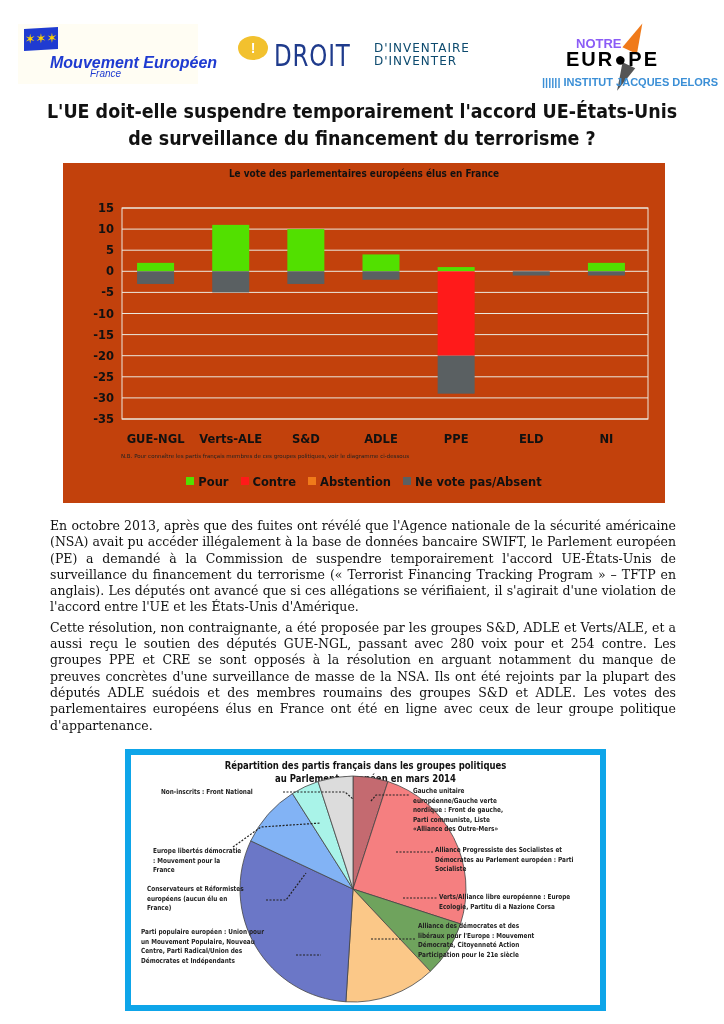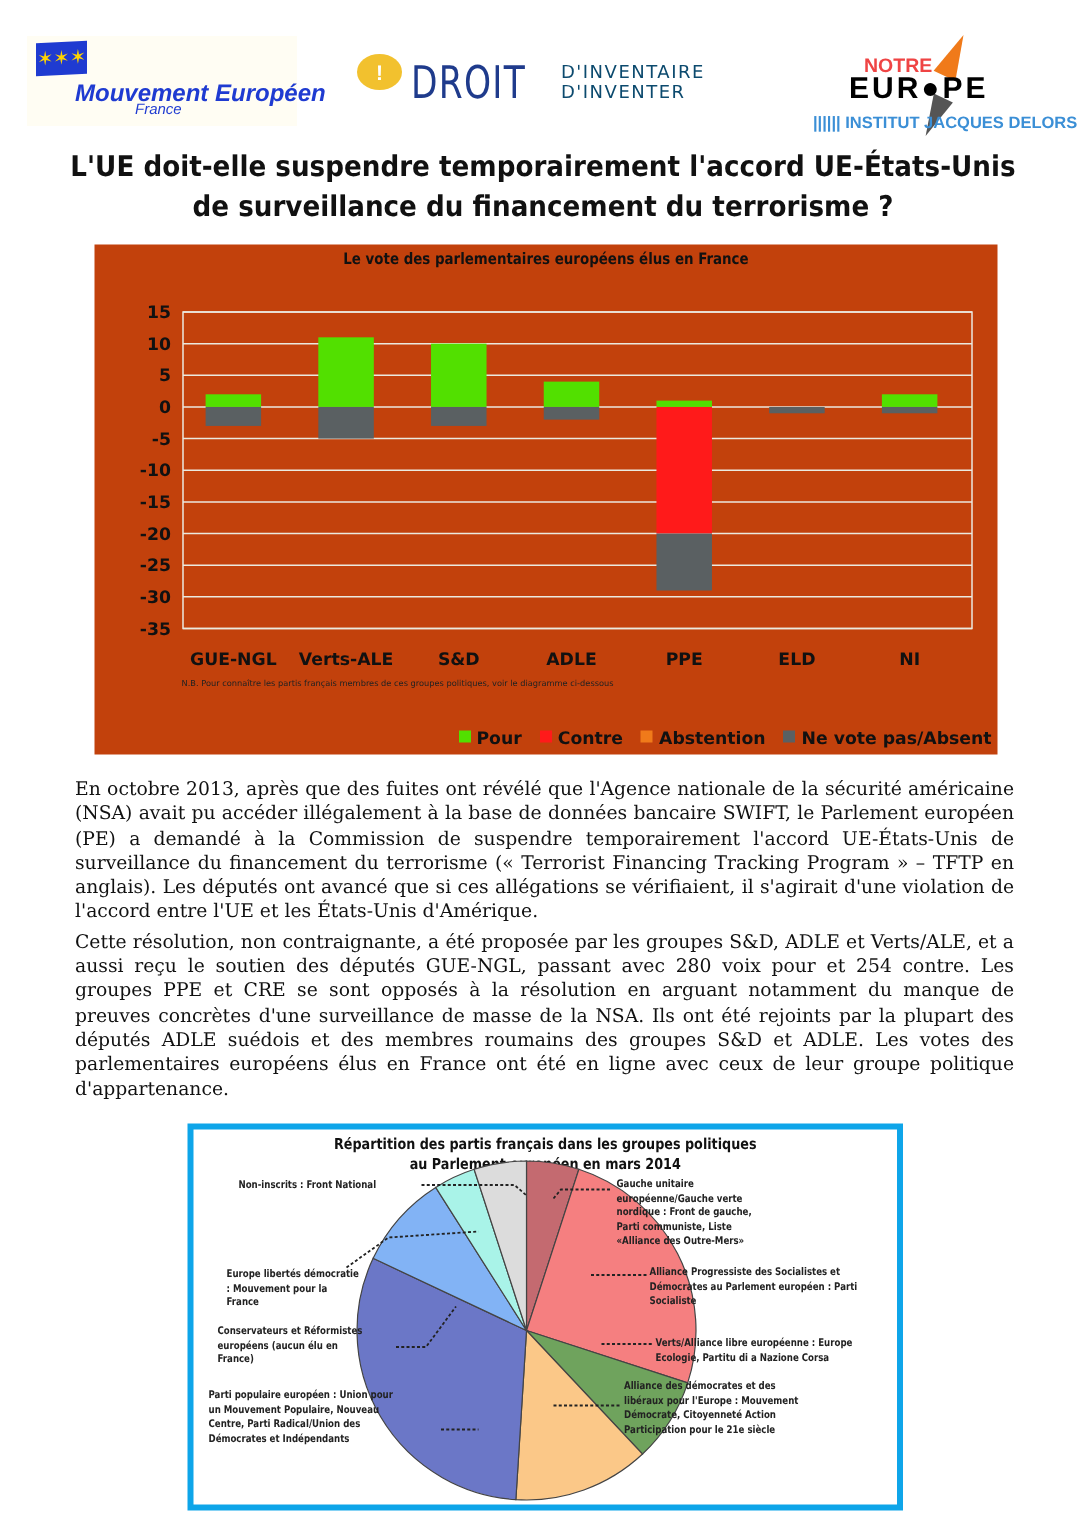--- a/index.html
+++ b/index.html
@@ -8,40 +8,40 @@
   .logo-me { position:absolute; left:18px; top:24px; width:180px; height:60px; background:#fffdf3; }
   .eu-flag { position:absolute; left:6px; top:4px; width:34px; height:22px; background:#1f3bd1; transform:skewY(-3deg); }
   .eu-flag span { position:absolute; left:0; top:0; width:100%; height:100%; color:#ffd400; font-size:13px; text-align:center; line-height:22px; }
   .me-title { position:absolute; left:32px; top:30px; font-size:16px; font-weight:bold; font-style:italic; color:#1f3bd1; white-space:nowrap; }
   .me-sub { position:absolute; left:32px; top:44px; font-size:10px; font-style:italic; color:#1f3bd1;margin-left:40px; }
   .logo-droit { position:absolute; left:238px; top:30px; width:240px; height:50px; }
   .droit-bubble { position:absolute; left:0; top:6px; width:30px; height:24px; border-radius:50%; background:#f2c12e; color:#fff; font-weight:bold; font-size:14px; text-align:center; line-height:24px; }
   .droit-word { position:absolute; left:36px; top:8px; font-family:"DejaVu Sans", sans-serif; font-size:30px; letter-spacing:1px; color:#1f3b8c; font-stretch:condensed; transform:scaleX(0.85); transform-origin:left; }
   .droit-small { position:absolute; left:136px; top:12px; font-family:"DejaVu Sans", sans-serif; font-size:12px; line-height:13px; color:#0c4a6e; letter-spacing:1px; }
   .logo-ne { position:absolute; left:538px; top:18px; width:180px; height:76px; }
-  .ne-notre { position:absolute; left:38px; top:18px; font-weight:bold; font-size:13px; color:#ef4444; }
+  .ne-notre { position:absolute; left:38px; top:18px; font-weight:bold; font-size:13px; color:#8b5cf6; }
   .ne-europe { position:absolute; left:28px; top:30px; font-weight:bold; font-size:20px; color:#000000; letter-spacing:2px; }
   .ne-inst { position:absolute; left:4px; top:58px; font-weight:bold; font-size:11px; color:#3b8fd6; white-space:nowrap; }
   .ne-needle-up { position:absolute; left:90px; top:4px; width:0; height:0; border-left:8px solid transparent; border-right:8px solid transparent; border-bottom:30px solid #f07a1a; transform:rotate(25deg); }
   .ne-needle-dn { position:absolute; left:78px; top:46px; width:0; height:0; border-left:7px solid transparent; border-right:7px solid transparent; border-top:28px solid #555; transform:rotate(25deg); }
   
   .main-title { position:absolute; left:0; width:724px; top:98px; text-align:center; font-family:"DejaVu Sans", sans-serif; font-weight:bold; font-size:19px; line-height:27px; color:#111; transform:scaleX(0.92); }
   
   .chart-panel { position:absolute; left:63px; top:163px; width:602px; height:340px; background:#c2410c; }
   .chart-title { position:absolute; left:0; width:100%; top:4px; text-align:center; font-family:"DejaVu Sans", sans-serif; font-weight:bold; font-size:10.5px; color:#111; transform:scaleX(0.85); }
   #bar-svg { position:absolute; left:0; top:0; }
   .nb { position:absolute; left:58px; top:290px; font-size:5.5px; color:#222; font-family:"DejaVu Sans", sans-serif; white-space:nowrap; }
-  .legend { position:absolute; left:0; width:100%; top:312px; text-align:right; font-family:"DejaVu Sans", sans-serif; font-weight:bold; font-size:11.5px; color:#111;margin-top:10px; }
+  .legend { position:absolute; left:0; width:100%; top:312px; text-align:center; font-family:"DejaVu Sans", sans-serif; font-weight:bold; font-size:11.5px; color:#111; }
   .legend-item { display:inline-block; margin:0 4px; }
   .legend-swatch { display:inline-block; width:8px; height:8px; margin-right:4px; vertical-align:1px; }
   
   .body-text { position:absolute; left:46px; top:514px; width:634px; font-family:"DejaVu Serif", serif; font-size:12.5px; line-height:16.3px; color:#111; text-align:justify; }
   .body-text p { margin:4px; }
   
-  .pie-panel { position:absolute; left:125px; top:749px; width:469px; height:250px; border:4px solid #0ea5e9; background:#fff; }
+  .pie-panel { position:absolute; left:125px; top:749px; width:469px; height:250px; border:6px solid #0ea5e9; background:#fff; }
   .pie-title { position:absolute; left:0; width:100%; top:4px; text-align:center; font-family:"DejaVu Sans", sans-serif; font-weight:bold; font-size:10px; line-height:13px; color:#111; transform:scaleX(0.85); }
   #pie-svg { position:absolute; left:0; top:0; }
   .pie-label { position:absolute; font-family:"DejaVu Sans", sans-serif; font-size:7px; line-height:9.5px; color:#222; font-weight:bold; transform:scaleX(0.82); transform-origin:left top; }
 </style>
 </head>
 <body>
 
 <div class="logo-me">
   <div class="eu-flag">
       <span>✶✶✶</span>

